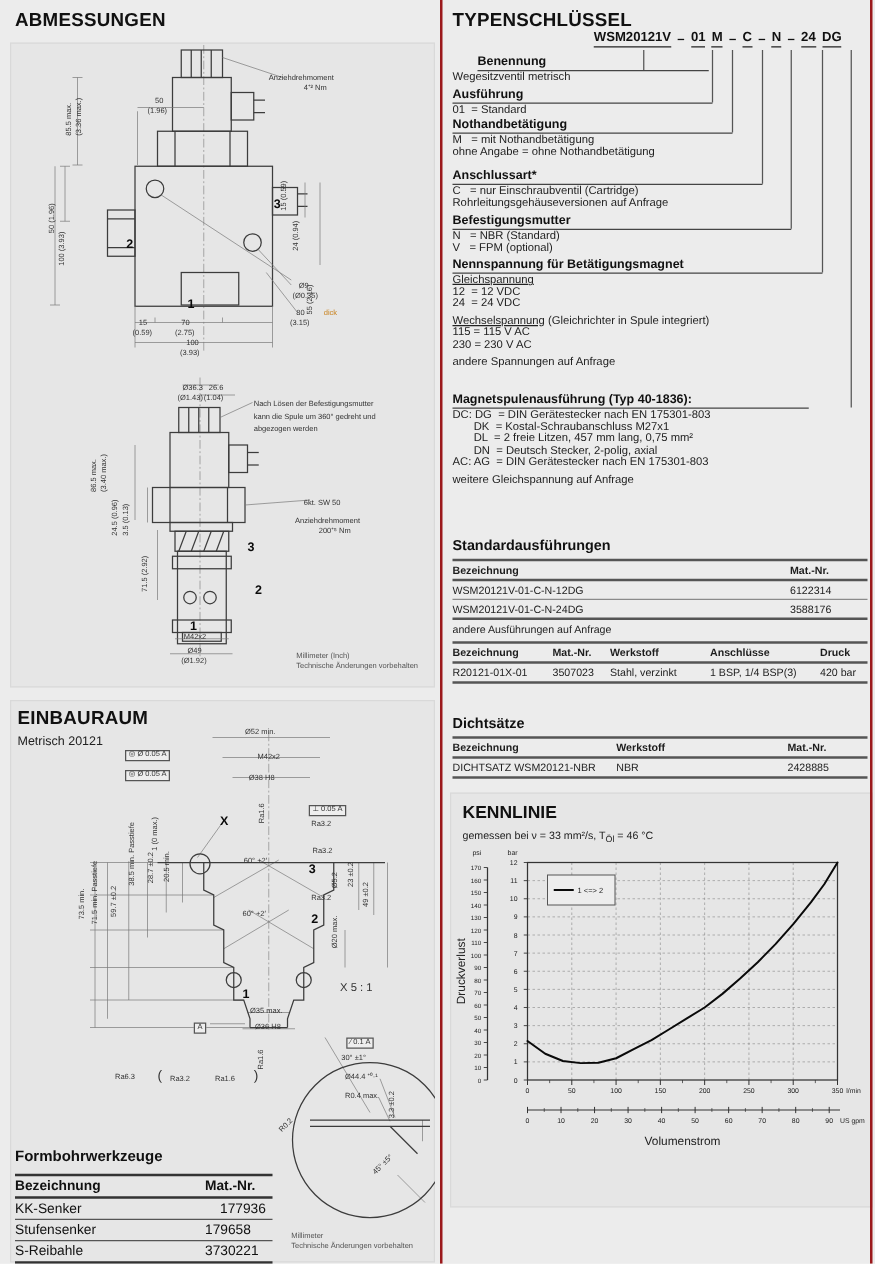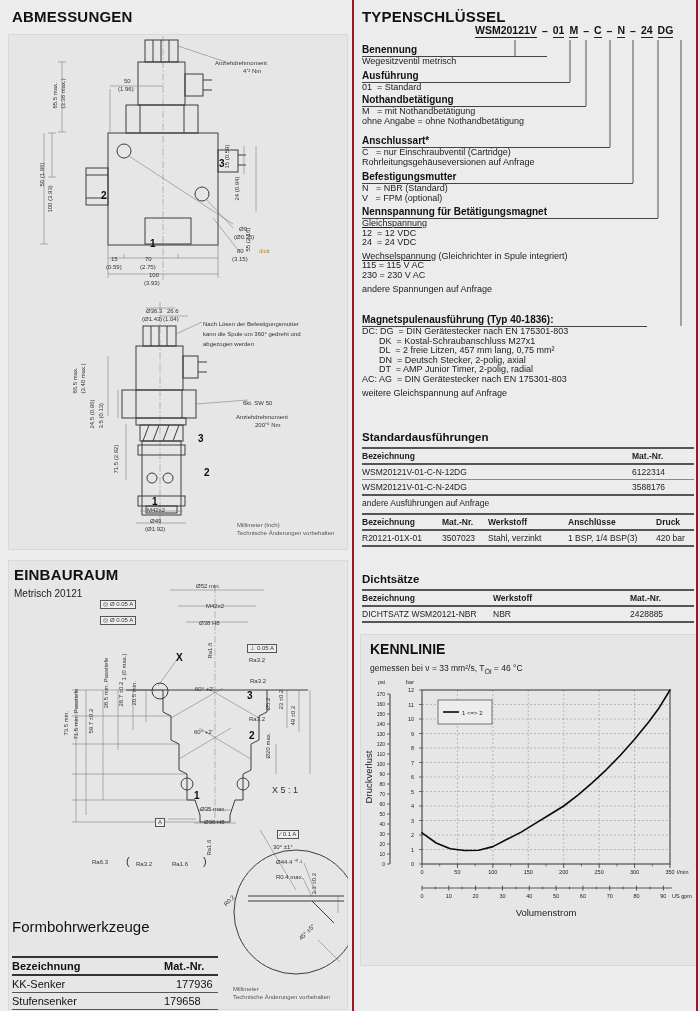--- a/index.html
+++ b/index.html
@@ -21,21 +21,21 @@
         background:#eee;white-space:nowrap;color:#333;}
   .rtable{position:absolute;width:332px;font-size:8.5px;color:#1d1d1d;}
   .rtable .ttl{font-size:11.5px;font-weight:bold;margin-bottom:4px;color:#111;}
   .rtable .thead{position:relative;height:14px;line-height:14px;font-weight:bold;
                  border-top:2px solid #555;border-bottom:2px solid #555;}
   .rtable .trow{position:relative;height:14px;line-height:14px;border-bottom:1px solid #8a8a8a;}
   .rtable .trow.last{border-bottom:2px solid #555;}
   .rtable .tcell{position:absolute;top:0;white-space:nowrap;}
   .rtable .tnote{margin-top:2px;font-size:8.5px;}
   .ftable{position:absolute;width:206px;font-size:11px;color:#111;}
-  .ftable .ttl{font-size:15px;font-weight:normal;margin-bottom:21px;}
+  .ftable .ttl{font-size:12px;font-weight:bold;margin-bottom:7px;}
   .ftable .thead{position:relative;height:16px;line-height:16px;font-weight:bold;
                  border-top:2px solid #333;border-bottom:2px solid #333;}
   .ftable .trow{position:relative;height:16px;line-height:16px;border-bottom:1px solid #555;}
   .ftable .trow.last{border-bottom:2px solid #333;}
   .ftable .tcell{position:absolute;top:0;white-space:nowrap;}
   #typ-title{position:absolute;left:362px;top:8px;}
   #typ-code{position:absolute;left:475px;top:24px;display:flex;gap:5px;
             font-size:10.5px;font-weight:bold;color:#111;align-items:center;}
   #typ-code .tok{border-bottom:1.5px solid #222;padding-bottom:1px;}
   #typ-code .sep{border-bottom:none;}
@@ -84,21 +84,21 @@
       <line x1="153" y1="0" x2="153" y2="16" stroke="#555" stroke-width="1"></line>
       <line x1="208" y1="0" x2="208" y2="42" stroke="#555" stroke-width="1"></line>
       <line x1="224" y1="0" x2="224" y2="66" stroke="#555" stroke-width="1"></line>
       <line x1="248" y1="0" x2="248" y2="107" stroke="#555" stroke-width="1"></line>
       <line x1="271" y1="0" x2="271" y2="143" stroke="#555" stroke-width="1"></line>
       <line x1="296" y1="0" x2="296" y2="178" stroke="#555" stroke-width="1"></line>
       <line x1="319" y1="0" x2="319" y2="286" stroke="#555" stroke-width="1"></line>
     </svg>
 <div id="typ-sections">
       <div class="tsec" style="top: 44px;">
-        <div class="shead" style="width: 185px;">Benennung</div>
+        <div class="shead" style="width: 185px; margin-left: 20px;">Benennung</div>
         <div class="sline">Wegesitzventil metrisch</div>
       </div>
       <div class="tsec" style="top: 70px;">
         <div class="shead" style="width: 208px;">Ausführung</div>
         <div class="sline">01  = Standard</div>
       </div>
       <div class="tsec" style="top: 94px;">
         <div class="shead" style="width: 224px;">Nothandbetätigung</div>
         <div class="sline">M   = mit Nothandbetätigung</div>
         <div class="sline">ohne Angabe = ohne Nothandbetätigung</div>
@@ -122,21 +122,20 @@
         <div class="sline">115 = 115 V AC</div>
         <div class="sline">230 = 230 V AC</div>
         <div class="sline gap">andere Spannungen auf Anfrage</div>
       </div>
       <div class="tsec" style="top: 314px;">
         <div class="shead" style="width: 285px;">Magnetspulenausführung (Typ 40-1836):</div>
         <div class="sline">DC: DG  = DIN Gerätestecker nach EN 175301-803</div>
         <div class="sline ind">DK  = Kostal-Schraubanschluss M27x1</div>
         <div class="sline ind">DL  = 2 freie Litzen, 457 mm lang, 0,75 mm²</div>
         <div class="sline ind">DN  = Deutsch Stecker, 2-polig, axial</div>
-        <div class="sline ind">DT  = AMP Junior Timer, 2-polig, radial</div>
         <div class="sline">AC: AG  = DIN Gerätestecker nach EN 175301-803</div>
         <div class="sline gap">weitere Gleichspannung auf Anfrage</div>
       </div>
     </div>
 
 <span id="kennlinie-title">KENNLINIE</span>
 <span id="kennlinie-sub"><span>gemessen bei ν = 33 mm²/s, T</span><sub>Öl</sub><span> = 46 °C</span></span>
 <svg id="kennlinie-svg" style="left:360px;top:676px" width="338" height="290" viewBox="0 0 338 290">
       <line x1="62" y1="173.5" x2="310" y2="173.5" stroke="#8a8a8a" stroke-width="0.5" stroke-dasharray="2,2"></line>
       <line x1="62" y1="159" x2="310" y2="159" stroke="#8a8a8a" stroke-width="0.5" stroke-dasharray="2,2"></line>

